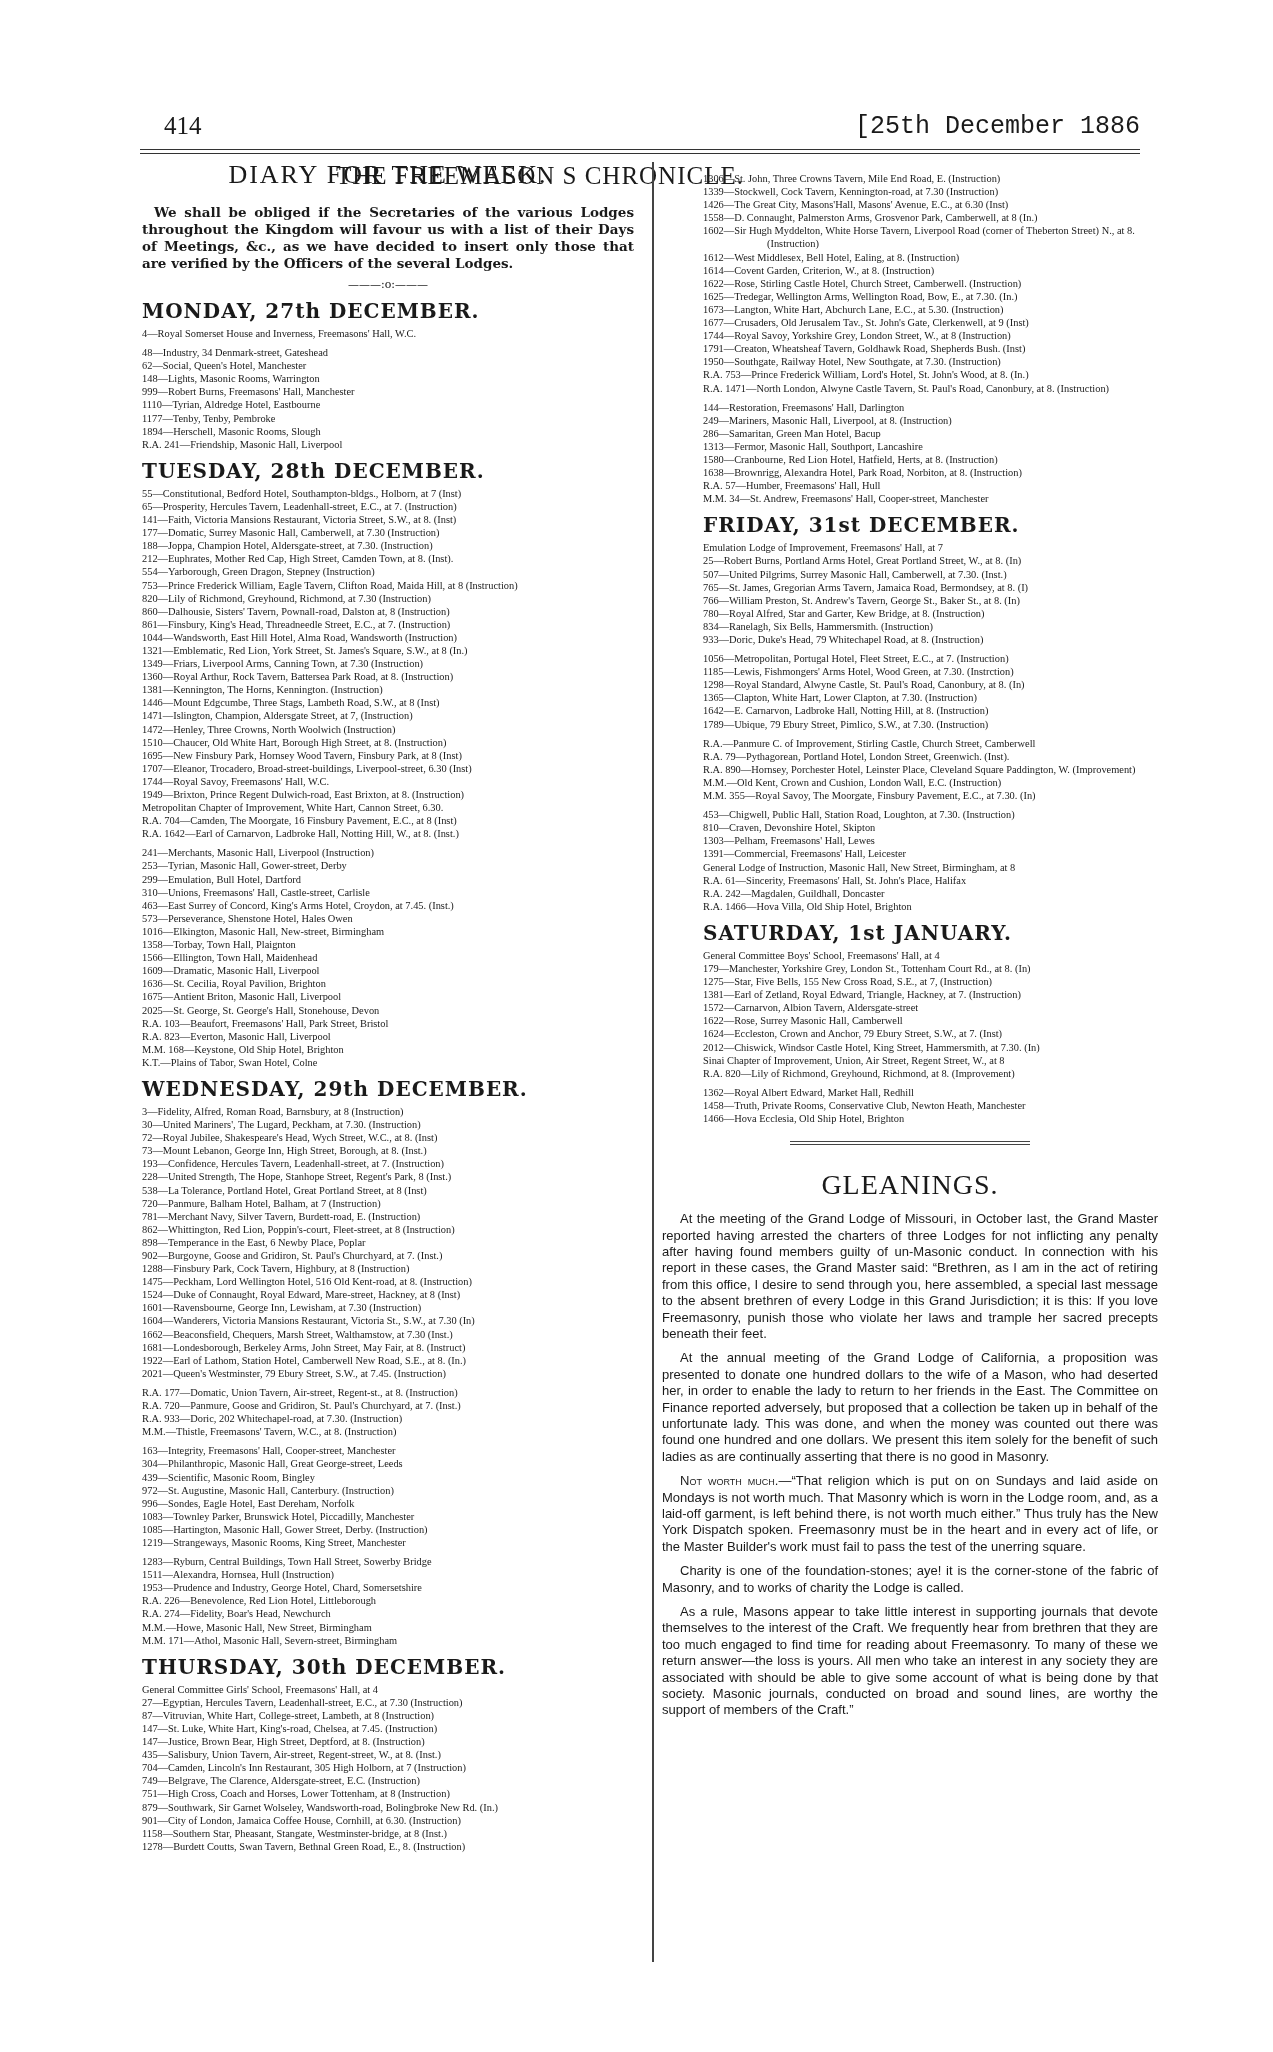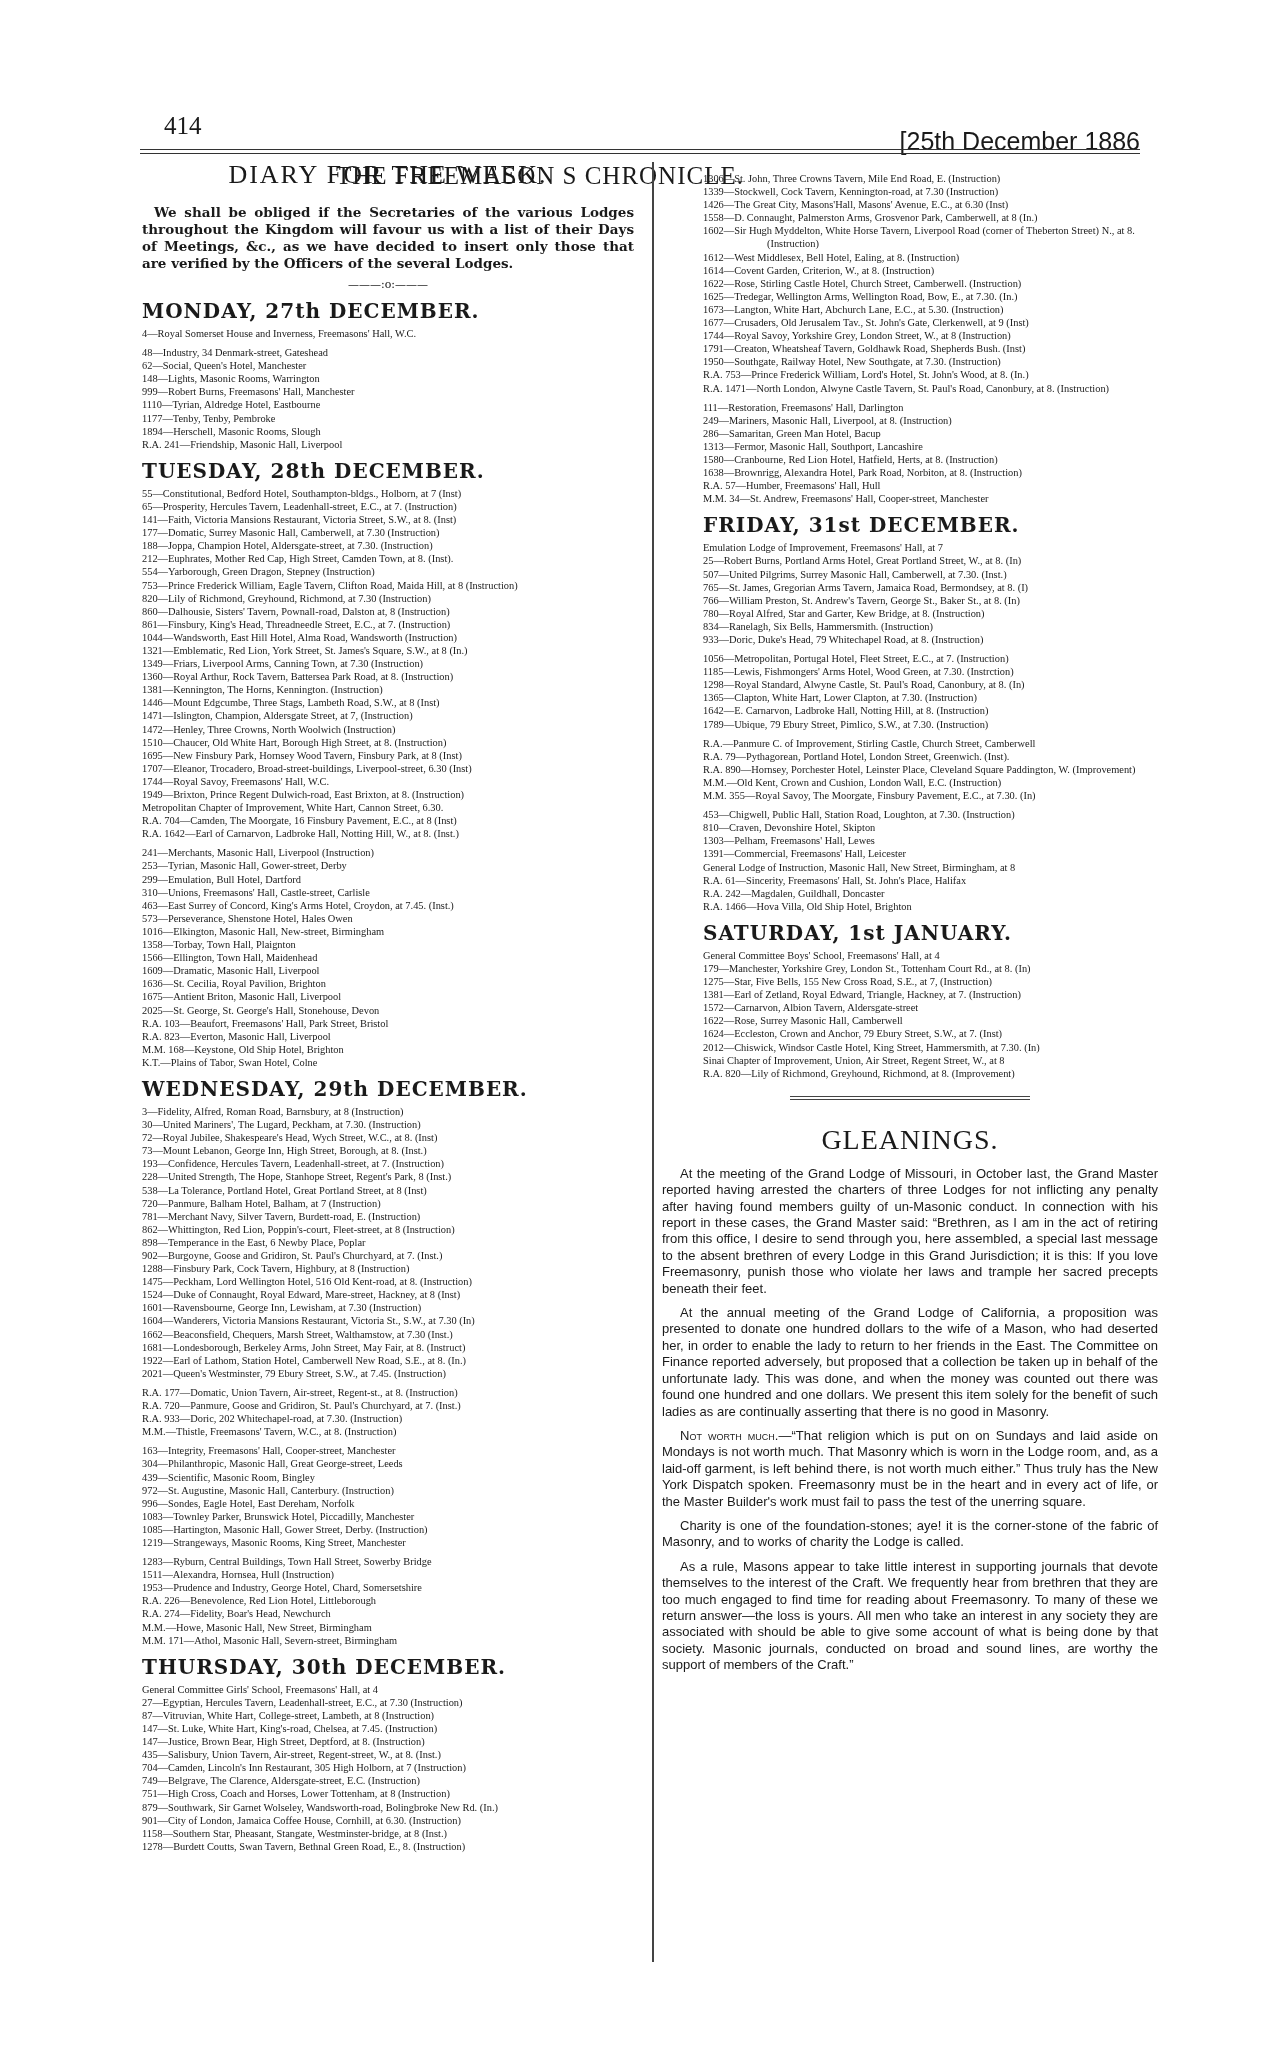--- a/index.html
+++ b/index.html
@@ -1,20 +1,20 @@
 <!DOCTYPE html>
 <html><head>
 <meta charset="utf-8">
 <style>
   html, body { margin: 0; padding: 0; background: #ffffff; }
   body { width: 1273px; height: 2052px; position: relative; overflow: hidden; color: #1a1a1a; font-family: "DejaVu Serif", "Liberation Serif", serif; }
   .page-header { position: absolute; left: 140px; top: 112px; width: 1000px; height: 40px; }
   .page-num { position: absolute; left: 0; top: 0; font-size: 25px; font-family: "Liberation Serif", serif; margin-left: 24px; }
   .paper-title { position: absolute; left: 196px; top: 4px; font-size: 25px; letter-spacing: 1px; font-family: "Liberation Serif", serif; margin-top: 46px; }
-  .issue-date { position: absolute; right: 0; top: 15px; font-size: 25px; font-family: Liberation Sans, sans-serif; }
+  .issue-date { position: absolute; right: 0; top: 0; font-size: 25px; font-family: Liberation Mono, monospace; }
   .rule { position: absolute; left: 140px; top: 149px; width: 1000px; height: 3px; border-top: 1px solid #333; border-bottom: 1px solid #333; }
   .col { position: absolute; top: 160px; }
   .col-left { left: 142px; width: 492px; }
   .col-right { left: 652px; width: 506px; border-left: 2px solid #444; padding-left: 8px; top: 162px; height: 1800px; box-sizing: border-box; }
   .big-title { text-align: center; font-size: 26px; letter-spacing: 2px; font-family: "Liberation Serif", serif; font-weight: normal; margin: 0; }
   .intro { font-size: 13.5px; font-weight: bold; line-height: 17px; text-align: justify; margin: 14px 0 6px 0; text-indent: 12px; font-family: "DejaVu Serif", serif; }
   .ornament { text-align: center; font-size: 11px; margin: 4px 0 6px 0; }
   .day-head { font-size: 20px; font-weight: bold; letter-spacing: 1px; margin: 8px 0 4px 0; font-family: "DejaVu Serif", serif; }
   .entries { font-size: 10.4px; line-height: 13.1px; font-family: "Liberation Serif", serif; }
   .group { margin-bottom: 6px; }
@@ -194,21 +194,21 @@
           <div class="entry">1625—Tredegar, Wellington Arms, Wellington Road, Bow, E., at 7.30. (In.)</div>
           <div class="entry">1673—Langton, White Hart, Abchurch Lane, E.C., at 5.30. (Instruction)</div>
           <div class="entry">1677—Crusaders, Old Jerusalem Tav., St. John's Gate, Clerkenwell, at 9 (Inst)</div>
           <div class="entry">1744—Royal Savoy, Yorkshire Grey, London Street, W., at 8 (Instruction)</div>
           <div class="entry">1791—Creaton, Wheatsheaf Tavern, Goldhawk Road, Shepherds Bush. (Inst)</div>
           <div class="entry">1950—Southgate, Railway Hotel, New Southgate, at 7.30. (Instruction)</div>
           <div class="entry">R.A. 753—Prince Frederick William, Lord's Hotel, St. John's Wood, at 8. (In.)</div>
           <div class="entry wrap">R.A. 1471—North London, Alwyne Castle Tavern, St. Paul's Road, Canonbury, at 8. (Instruction)</div>
         </div>
         <div class="group">
-          <div class="entry">111—Restoration, Freemasons' Hall, Darlington</div>
+          <div class="entry">144—Restoration, Freemasons' Hall, Darlington</div>
           <div class="entry">249—Mariners, Masonic Hall, Liverpool, at 8. (Instruction)</div>
           <div class="entry">286—Samaritan, Green Man Hotel, Bacup</div>
           <div class="entry">1313—Fermor, Masonic Hall, Southport, Lancashire</div>
           <div class="entry">1580—Cranbourne, Red Lion Hotel, Hatfield, Herts, at 8. (Instruction)</div>
           <div class="entry">1638—Brownrigg, Alexandra Hotel, Park Road, Norbiton, at 8. (Instruction)</div>
           <div class="entry">R.A. 57—Humber, Freemasons' Hall, Hull</div>
           <div class="entry">M.M. 34—St. Andrew, Freemasons' Hall, Cooper-street, Manchester</div>
         </div>
       </div>
       <div class="day-head">FRIDAY, 31st DECEMBER.</div>
@@ -255,20 +255,25 @@
           <div class="entry">General Committee Boys' School, Freemasons' Hall, at 4</div>
           <div class="entry">179—Manchester, Yorkshire Grey, London St., Tottenham Court Rd., at 8. (In)</div>
           <div class="entry">1275—Star, Five Bells, 155 New Cross Road, S.E., at 7, (Instruction)</div>
           <div class="entry">1381—Earl of Zetland, Royal Edward, Triangle, Hackney, at 7. (Instruction)</div>
           <div class="entry">1572—Carnarvon, Albion Tavern, Aldersgate-street</div>
           <div class="entry">1622—Rose, Surrey Masonic Hall, Camberwell</div>
           <div class="entry">1624—Eccleston, Crown and Anchor, 79 Ebury Street, S.W., at 7. (Inst)</div>
           <div class="entry">2012—Chiswick, Windsor Castle Hotel, King Street, Hammersmith, at 7.30. (In)</div>
           <div class="entry">Sinai Chapter of Improvement, Union, Air Street, Regent Street, W., at 8</div>
           <div class="entry">R.A. 820—Lily of Richmond, Greyhound, Richmond, at 8. (Improvement)</div>
+        </div>
+        <div class="group">
+          <div class="entry">1362—Royal Albert Edward, Market Hall, Redhill</div>
+          <div class="entry">1458—Truth, Private Rooms, Conservative Club, Newton Heath, Manchester</div>
+          <div class="entry">1466—Hova Ecclesia, Old Ship Hotel, Brighton</div>
         </div>
       </div>
     </div>
   <div class="sep"></div>
   <h2 class="gleanings-title">GLEANINGS.</h2>
   <div id="gleanings">
       <p class="para"><span>At the meeting of the Grand Lodge of Missouri, in October last, the Grand Master reported having arrested the charters of three Lodges for not inflicting any penalty after having found members guilty of un-Masonic conduct. In connection with his report in these cases, the Grand Master said: “Brethren, as I am in the act of retiring from this office, I desire to send through you, here assembled, a special last message to the absent brethren of every Lodge in this Grand Jurisdiction; it is this: If you love Freemasonry, punish those who violate her laws and trample her sacred precepts beneath their feet.</span></p>
       <p class="para"><span>At the annual meeting of the Grand Lodge of California, a proposition was presented to donate one hundred dollars to the wife of a Mason, who had deserted her, in order to enable the lady to return to her friends in the East. The Committee on Finance reported adversely, but proposed that a collection be taken up in behalf of the unfortunate lady. This was done, and when the money was counted out there was found one hundred and one dollars. We present this item solely for the benefit of such ladies as are continually asserting that there is no good in Masonry.</span></p>
       <p class="para"><span class="smallcaps">Not worth much.</span><span>—“That religion which is put on on Sundays and laid aside on Mondays is not worth much. That Masonry which is worn in the Lodge room, and, as a laid-off garment, is left behind there, is not worth much either.” Thus truly has the New York Dispatch spoken. Freemasonry must be in the heart and in every act of life, or the Master Builder's work must fail to pass the test of the unerring square.</span></p>
       <p class="para"><span>Charity is one of the foundation-stones; aye! it is the corner-stone of the fabric of Masonry, and to works of charity the Lodge is called.</span></p>

